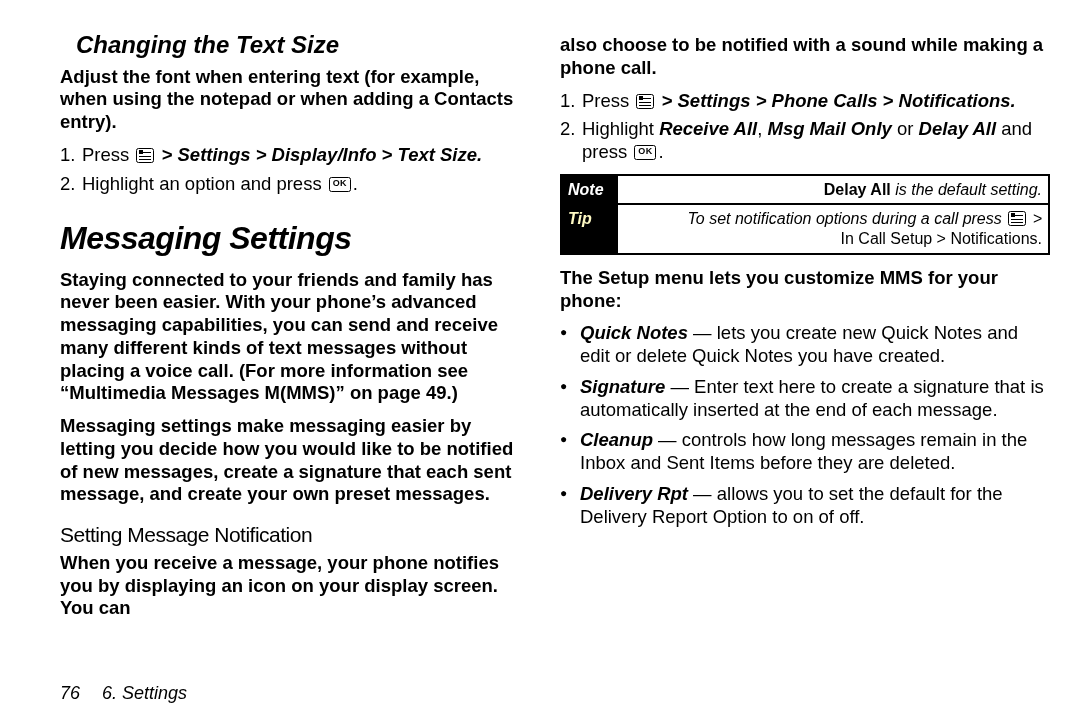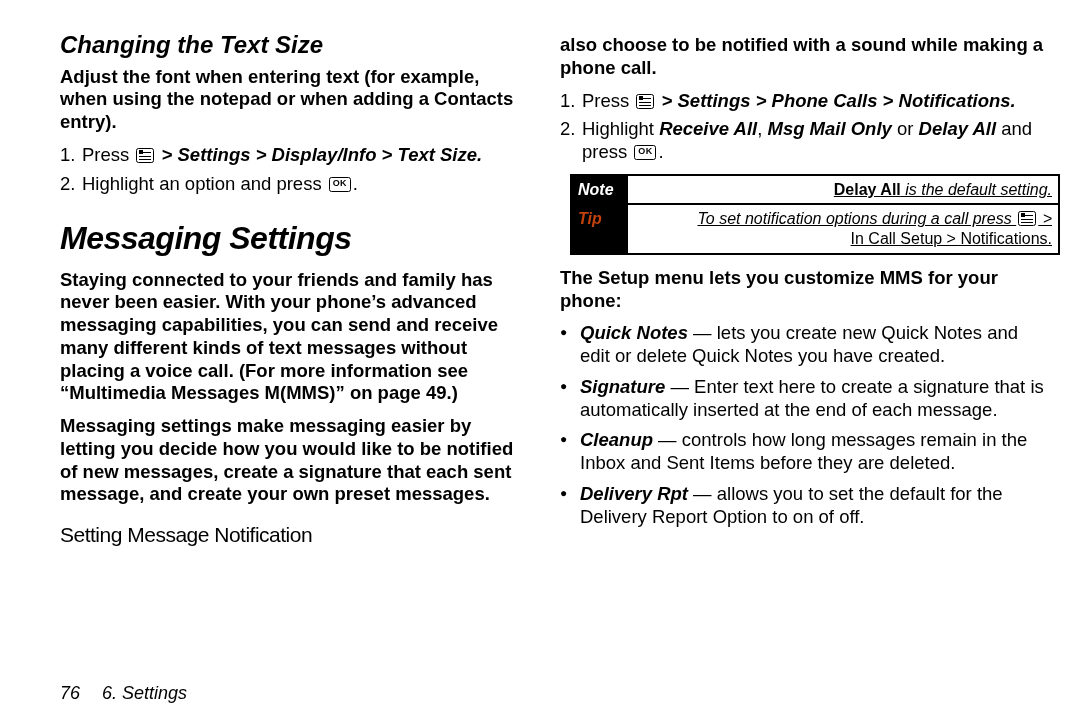--- a/index.html
+++ b/index.html
@@ -15,21 +15,21 @@
   }
   .cols {
     display: flex;
     gap: 30px;
     height: 640px;
   }
   .col { flex: 1 1 50%; }
   .col-left { max-width: 470px; }
   .col-right { max-width: 500px; }
 
-  .h3 { font-style: italic; font-weight: 700; font-size: 24px; margin-bottom: 6px; }
+  .h3 { font-style: italic; font-weight: 700; font-size: 24px; margin-bottom: 6px; margin-left: 16px; }
   .h2 { font-style: italic; font-weight: 700; font-size: 32px; margin: 24px 0 10px; letter-spacing: -0.5px; }
   .h4 { font-weight: 400; font-size: 21px; margin: 16px 0 4px; letter-spacing: -0.5px; }
 
   p { margin-bottom: 10px; font-weight: bold; }
   ol { list-style: none; padding-left: 0; margin-bottom: 10px; }
   ol li { padding-left: 22px; position: relative; margin-bottom: 6px; }
   ol li .num { position: absolute; left: 0; top: 0; font-weight: 400; }
   .bold { font-weight: 700; }
   .bi { font-weight: 700; font-style: italic; }
 
@@ -71,26 +71,26 @@
     content: "OK";
     position: absolute;
     left: 0; right: 0;
     top: 0px;
     font-size: 9px;
     font-weight: 700;
     text-align: center;
     letter-spacing: 0.3px;
   }
 
-  .notebox { border: 2px solid #000; margin: 10px 10px 12px; width: 100%; border-collapse: collapse; text-decoration: underline; }
+  .notebox { border: 2px solid #000; margin: 10px 0 12px; width: 100%; border-collapse: collapse; }
   .notebox .row { display: flex; }
   .notebox .row + .row .cell { border-top: 2px solid #000; }
   .notebox .cell { padding: 4px 6px; font-size: 16px; }
   .notebox .label { background: #000; color: #fff; font-weight: 700; font-style: italic; width: 56px; flex-shrink: 0; }
-  .notebox .label.tip { color: #c2410c; }
+  .notebox .label.tip { color: #fef9c3; }
   .notebox .content { flex: 1; font-style: italic; text-align: right; }
   .notebox .content .nonit { font-style: normal; }
 
   .footer {
     position: absolute;
     left: 60px;
     bottom: 16px;
     font-style: italic;
     font-size: 18px;
   }
@@ -114,20 +114,21 @@
         <span class="num">2.</span>
         <span>Highlight an option and press </span><span class="icon ok"></span><span>.</span>
       </li>
     </ol>
 
     <div class="h2">Messaging Settings</div>
     <p>Staying connected to your friends and family has never been easier. With your phone’s advanced messaging capabilities, you can send and receive many different kinds of text messages without placing a voice call. (For more information see “Multimedia Messages M(MMS)” on page 49.)</p>
     <p>Messaging settings make messaging easier by letting you decide how you would like to be notified of new messages, create a signature that each sent message, and create your own preset messages.</p>
 
     <div class="h4">Setting Message Notification</div>
+    <p>When you receive a message, your phone notifies you by displaying an icon on your display screen. You can</p>
   </div>
 
   <div class="col col-right">
     <p style="margin-top:4px">also choose to be notified with a sound while making a phone call.</p>
     <ol>
       <li>
         <span class="num">1.</span>
         <span>Press</span>
         <span class="icon menu"></span>
         <span class="bi"> &gt; Settings &gt; Phone Calls &gt; Notifications.</span>

